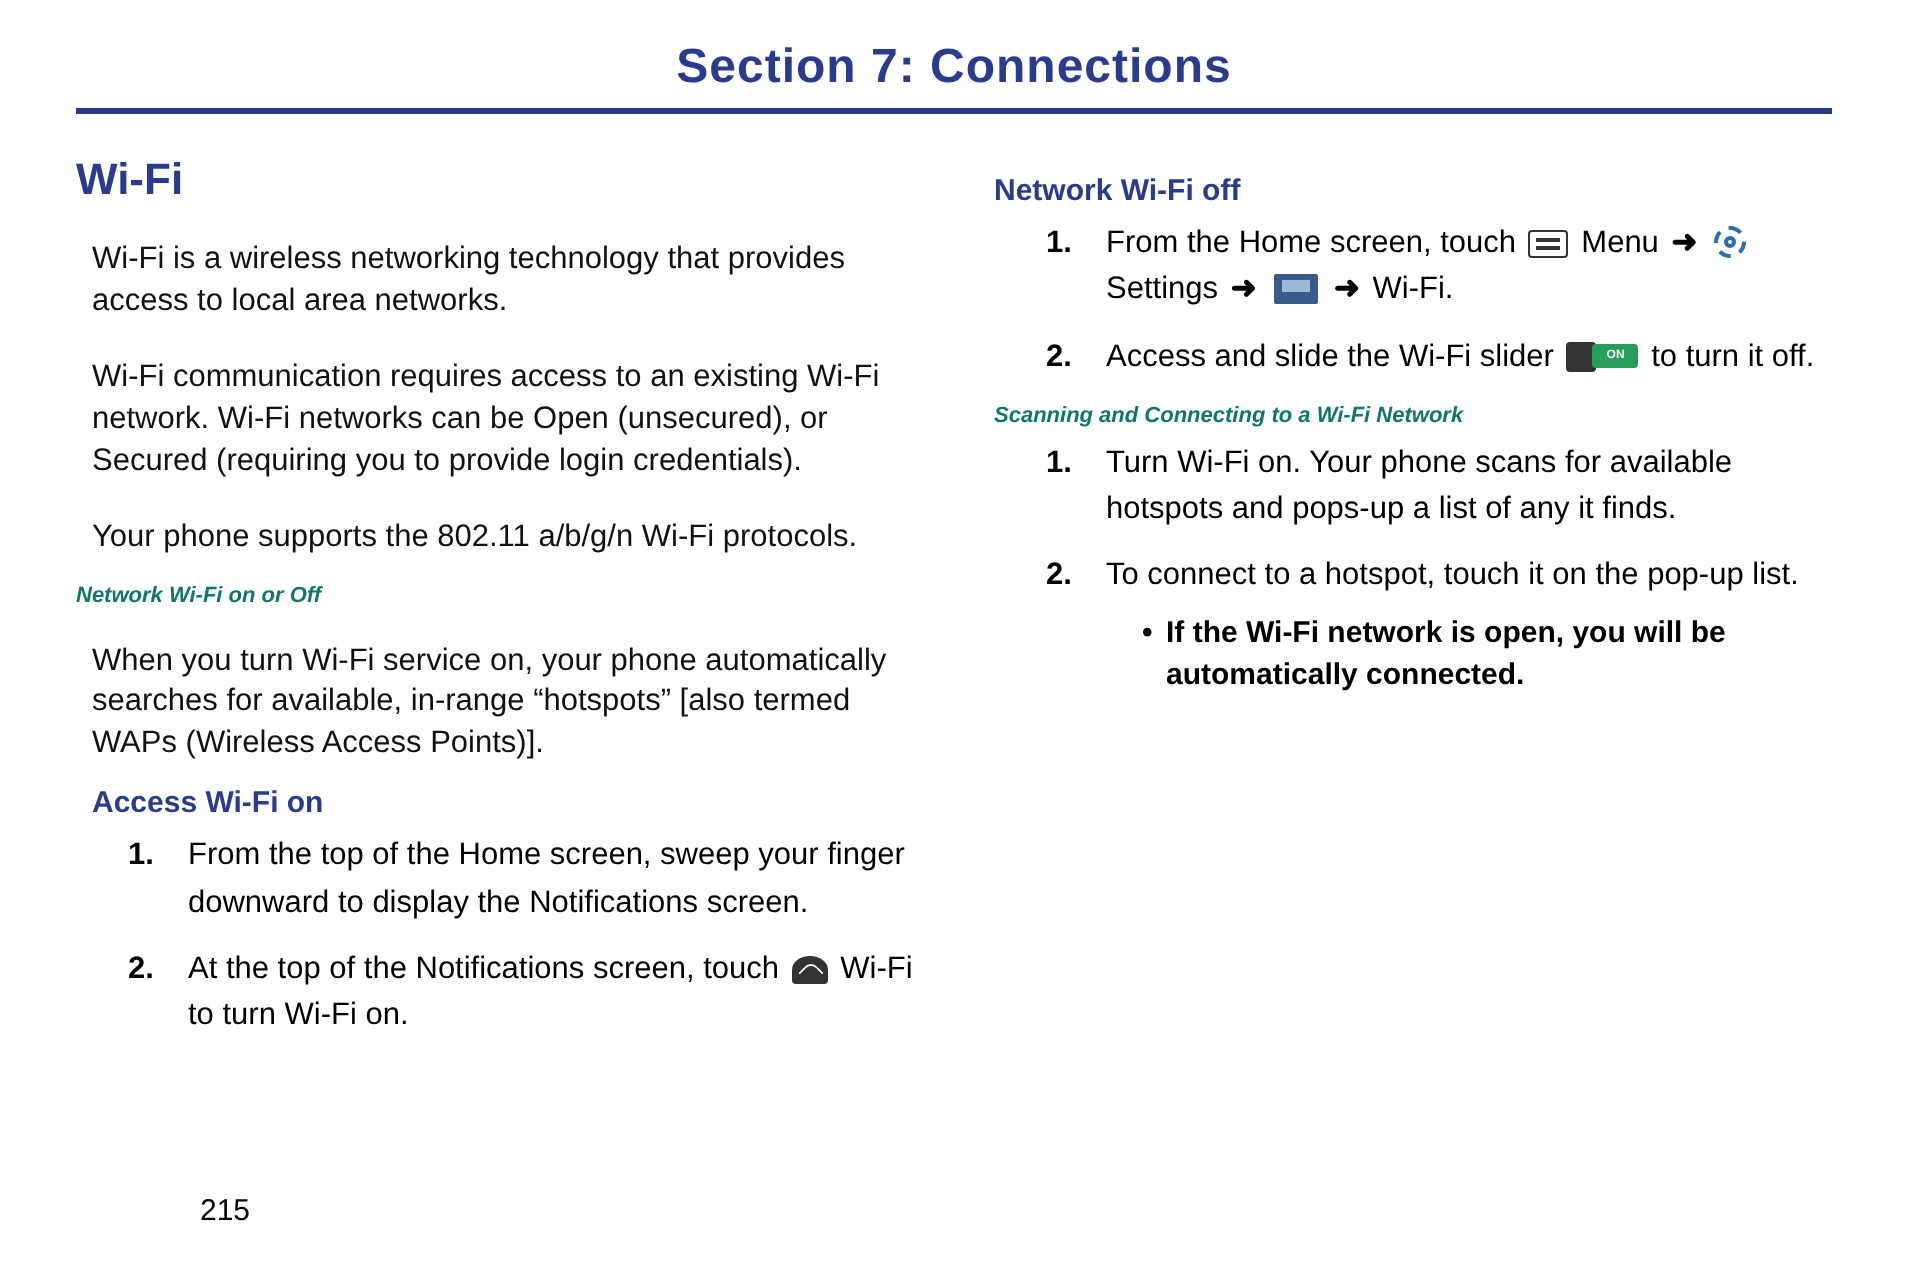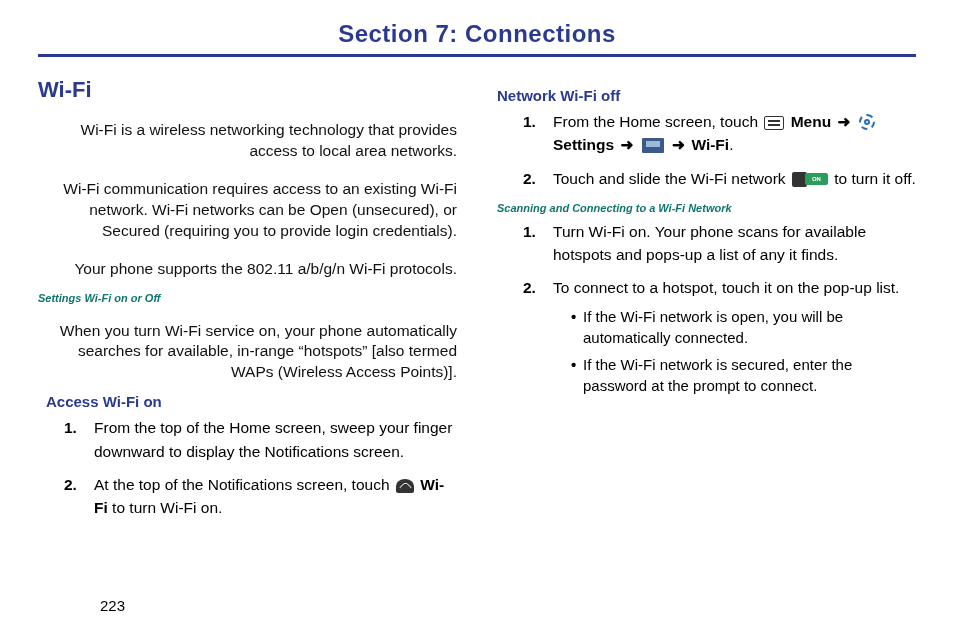--- a/index.html
+++ b/index.html
@@ -51,41 +51,40 @@
     font-size: 15px;
     margin: 10px 0 6px 8px;
     font-stretch: condensed;
   }
   .para {
     font-size: 15.5px;
     line-height: 1.35;
     margin: 17px 0 8px 8px;
     color: #111;
     font-stretch: condensed;
-    text-align: right;
   }
   ol.steps {
     list-style: none;
     margin-left: 26px;
   }
   ol.steps > li {
     font-size: 15.5px;
     line-height: 1.5;
     margin-bottom: 10px;
     position: relative;
     padding-left: 30px;
     font-stretch: condensed;
   }
   ol.steps > li .num {
     position: absolute;
     left: 0;
     top: 0;
     font-weight: 800;
   }
-  .bold { font-weight: 700; }
+  .bold { font-weight: 400; }
   .icon {
     display: inline-block;
     vertical-align: -3px;
     margin: 0 2px;
   }
   .icon-menu {
     width: 20px; height: 14px;
     border: 1.5px solid #333;
     border-radius: 2px;
     position: relative;
@@ -157,20 +156,21 @@
     text-align:center; line-height:12px;
     font-weight:700;
   }
   .arrow {
     font-weight: 800;
     margin: 0 2px;
   }
   ul.sub {
     list-style: none;
     margin: 6px 0 4px 18px;
+    font-weight: bold;
   }
   ul.sub li {
     font-size: 15px;
     line-height: 1.4;
     position: relative;
     padding-left: 12px;
     font-stretch: condensed;
     margin-bottom: 6px;
   }
   ul.sub li::before {
@@ -193,21 +193,21 @@
 <div class="section-title">Section 7: Connections</div>
 
 <div class="columns">
 
   <div class="col">
     <div class="h1">Wi-Fi</div>
     <div class="para">Wi-Fi is a wireless networking technology that provides access to local area networks.</div>
     <div class="para">Wi-Fi communication requires access to an existing Wi-Fi network. Wi-Fi networks can be Open (unsecured), or Secured (requiring you to provide login credentials).</div>
     <div class="para">Your phone supports the 802.11 a/b/g/n Wi-Fi protocols.</div>
 
-    <div class="h2">Settings Wi-Fi on or Off</div>
+    <div class="h2">Network Wi-Fi on or Off</div>
     <div class="para">When you turn Wi-Fi service on, your phone automatically searches for available, in-range “hotspots” [also termed WAPs (Wireless Access Points)].</div>
 
     <div class="h3">Access Wi-Fi on</div>
     <ol class="steps">
       <li>
         <span class="num">1.</span>
         <span>From the top of the Home screen, sweep your finger downward to display the Notifications screen.</span>
       </li>
       <li>
         <span class="num">2.</span>
@@ -230,41 +230,40 @@
         <span class="arrow">➜</span>
         <span class="icon icon-settings"></span>
         <span class="bold">Settings</span>
         <span class="arrow">➜</span>
         <span class="icon icon-tab"></span>
         <span class="arrow">➜</span>
         <span class="bold">Wi-Fi</span>.
       </li>
       <li>
         <span class="num">2.</span>
-        <span>Touch and slide the Wi-Fi network </span>
+        <span>Access and slide the Wi-Fi slider </span>
         <span class="icon icon-slider">
           <span class="knob"></span>
           <span class="track">ON</span>
         </span>
         <span> to turn it off.</span>
       </li>
     </ol>
 
     <div class="h2">Scanning and Connecting to a Wi-Fi Network</div>
     <ol class="steps">
       <li>
         <span class="num">1.</span>
         <span>Turn Wi-Fi on. Your phone scans for available hotspots and pops-up a list of any it finds.</span>
       </li>
       <li>
         <span class="num">2.</span>
         <span>To connect to a hotspot, touch it on the pop-up list.</span>
         <ul class="sub">
           <li>If the Wi-Fi network is open, you will be automatically connected.</li>
-          <li>If the Wi-Fi network is secured, enter the password at the prompt to connect.</li>
         </ul>
       </li>
     </ol>
   </div>
 
 </div>
 
-<div class="page-num">223</div>
+<div class="page-num">215</div>
 
 </body></html>

